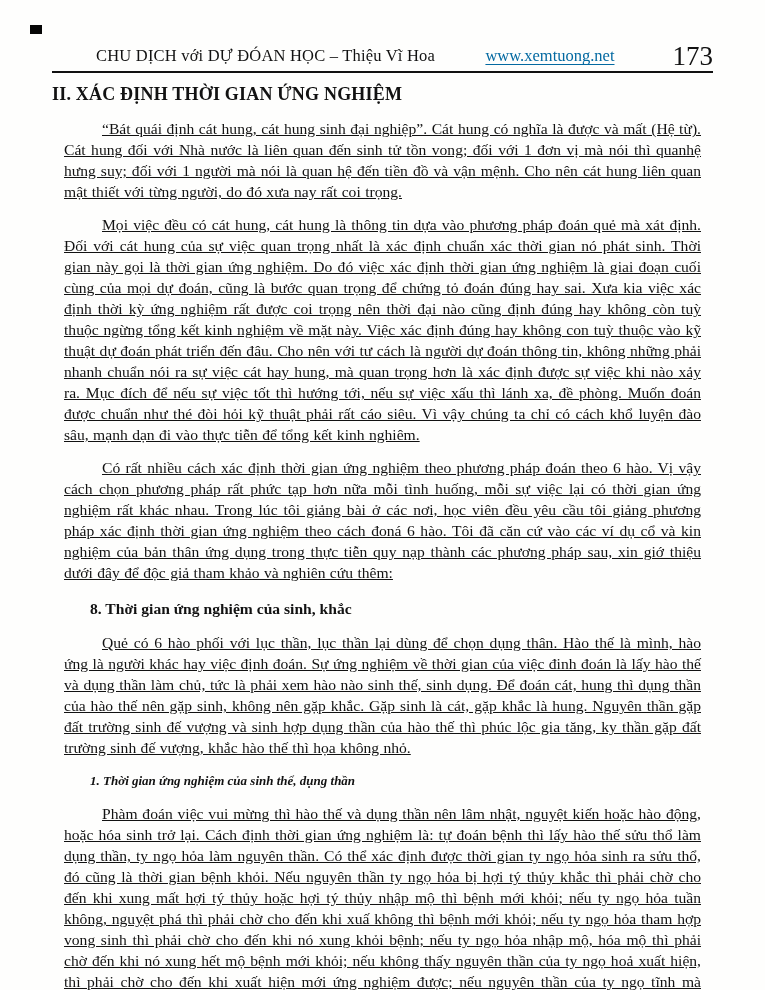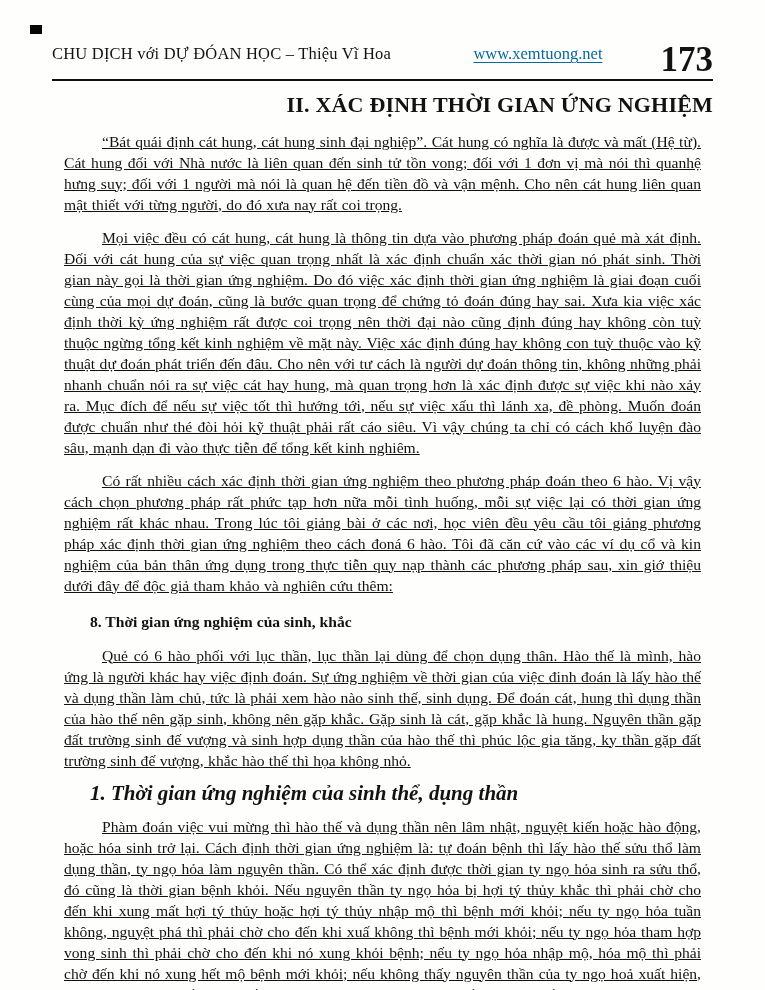--- a/index.html
+++ b/index.html
@@ -18,51 +18,52 @@
   .scan-mark {
     position: absolute;
     left: 30px;
     top: 25px;
     width: 12px;
     height: 9px;
     background: #060606;
   }
   .header-row {
     display: flex;
-    align-items: flex-start;
+    align-items: center;
     padding-top: 44px;
+    margin-left: 44px;
   }
   .book-title {
     font-size: 16.5px;
     white-space: nowrap;
     letter-spacing: 0.2px;
   }
   .website-link {
     margin-left: auto;
     margin-right: 58px;
     font-size: 16.5px;
     color: #0369a1;
     text-decoration: underline;
     text-underline-offset: 3px;
     white-space: nowrap;
   }
   .page-number {
-    font-size: 35px;
-    font-weight: bold;
+    font-size: 27px;
+    font-weight: normal;
     line-height: 0.9;
     white-space: nowrap;
   }
   .header-rule {
     height: 2px;
     background: #111;
     margin-top: 3px;
   }
   .doc-title {
-    text-align: right;
-    font-size: 22px;
+    text-align: left;
+    font-size: 18px;
     font-weight: bold;
     margin: 11px 0 13px 0;
     letter-spacing: 0.2px;
   }
   .para {
     font-size: 15.6px;
     line-height: 21px;
     text-align: justify;
     text-indent: 38px;
     margin: 12px;
@@ -70,21 +71,21 @@
     text-decoration: underline;
   }
   .h-bold {
     font-size: 15.6px;
     line-height: 21px;
     font-weight: bold;
     text-indent: 38px;
     margin: 15px 0 13px 0;
   }
   .h-italic {
-    font-size: 21px;
+    font-size: 13px;
     line-height: 21px;
     font-style: italic;
     text-indent: 38px;
     margin: 0;
   }
 </style>
 </head>
 <body>
 
 <div class="page">

